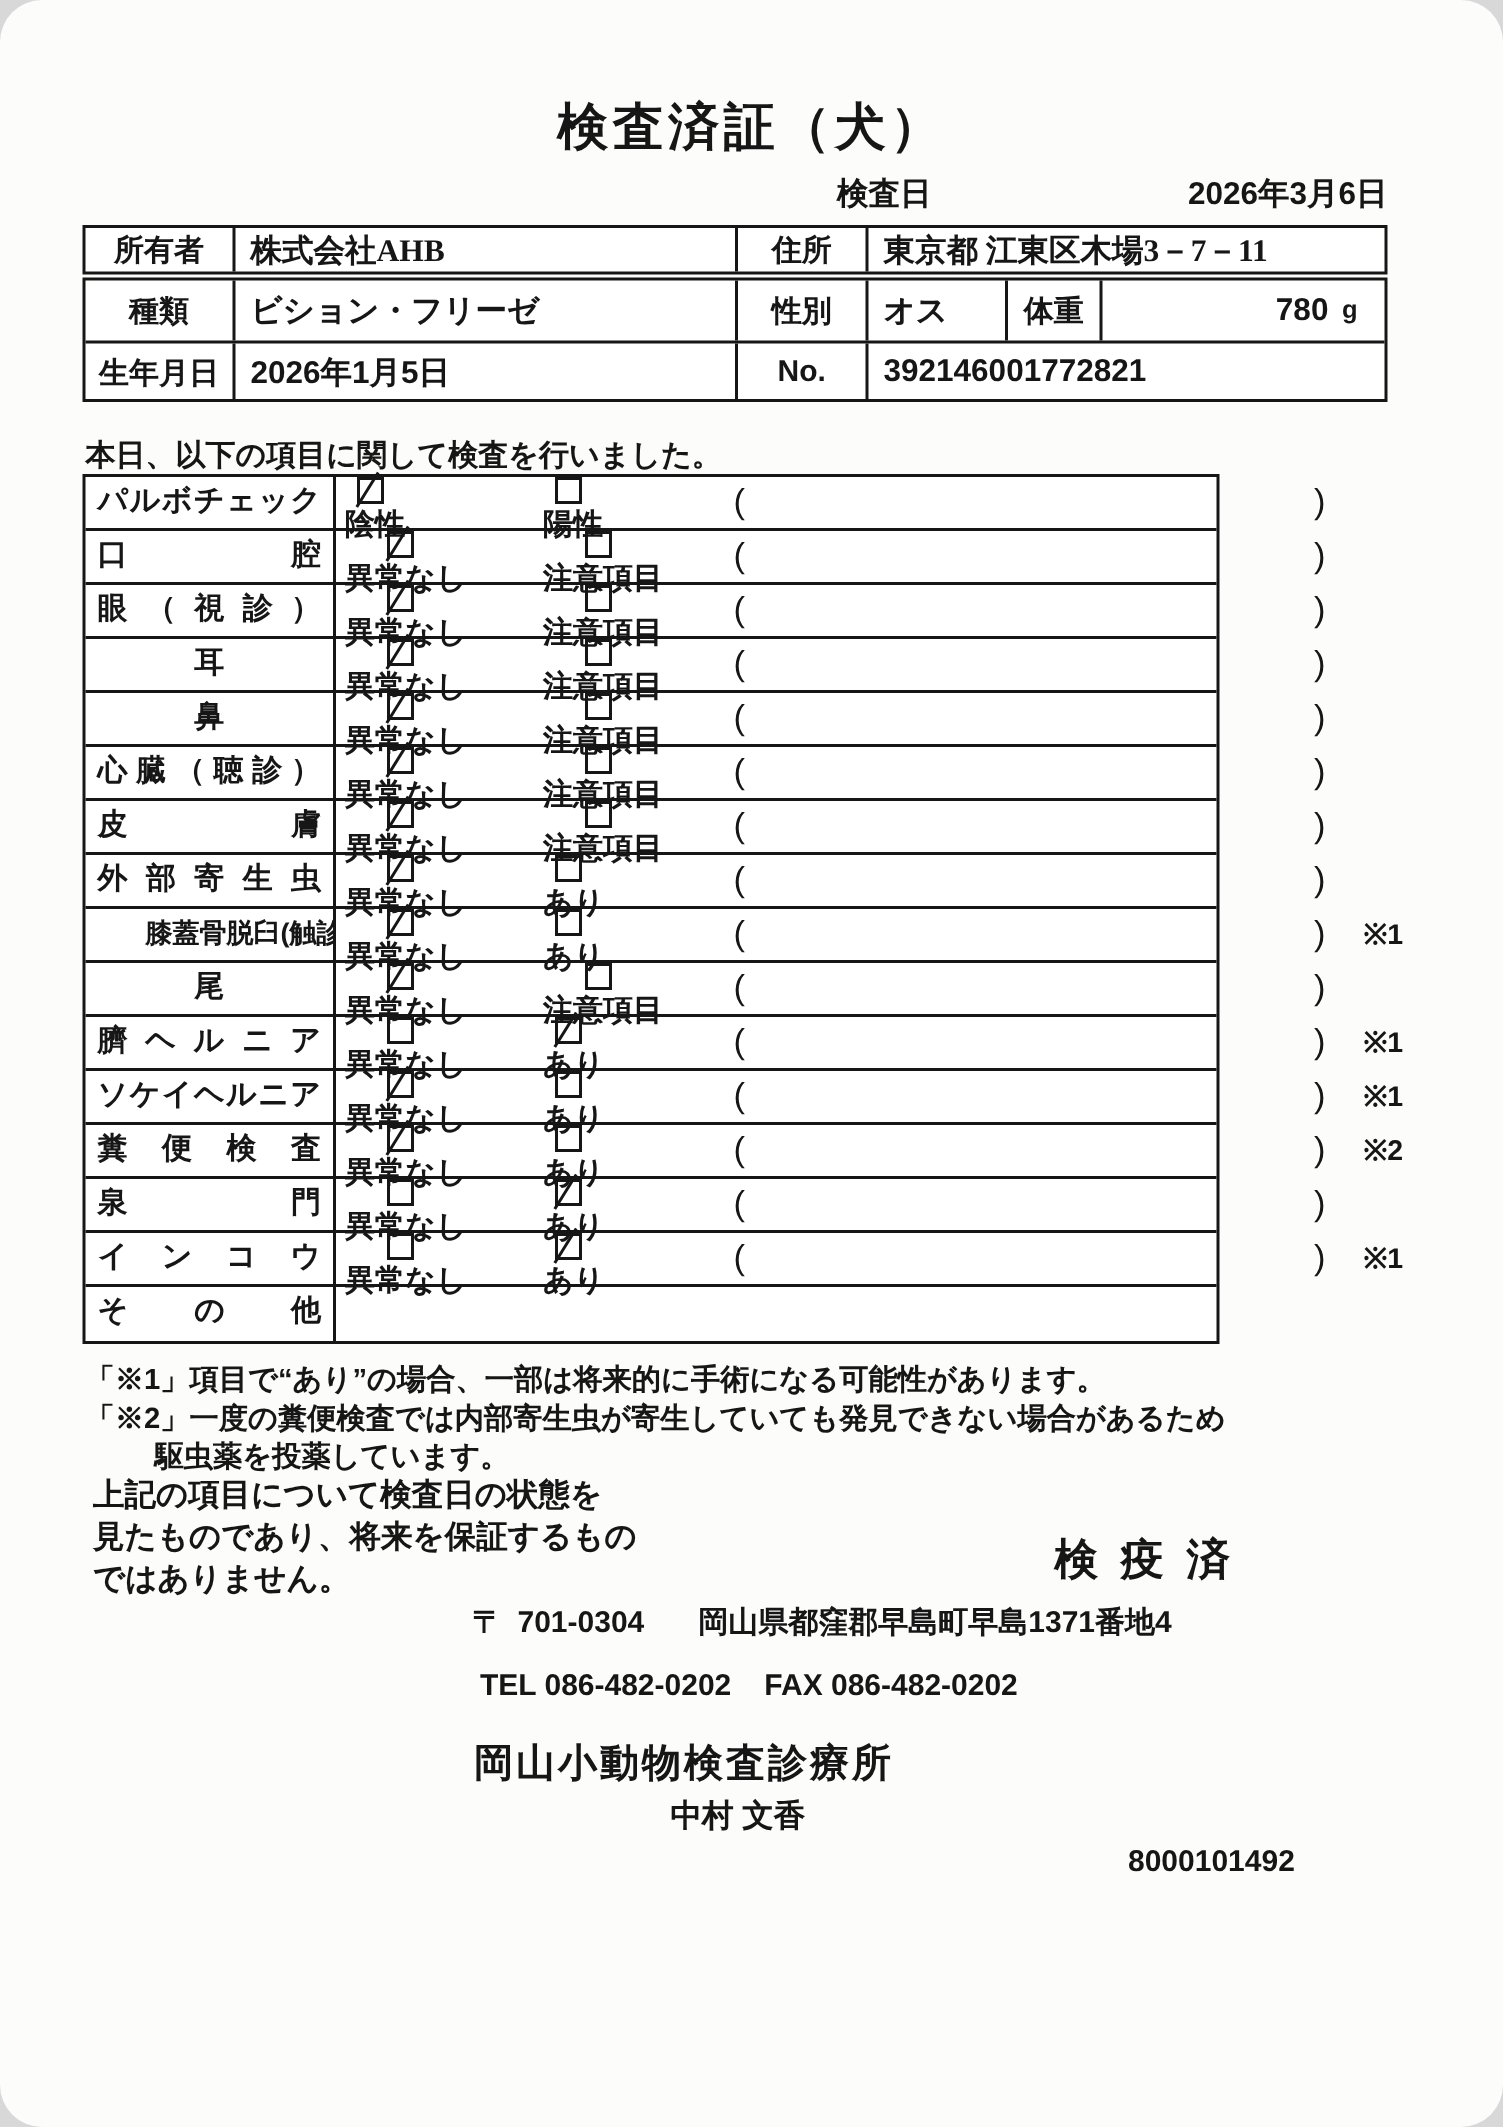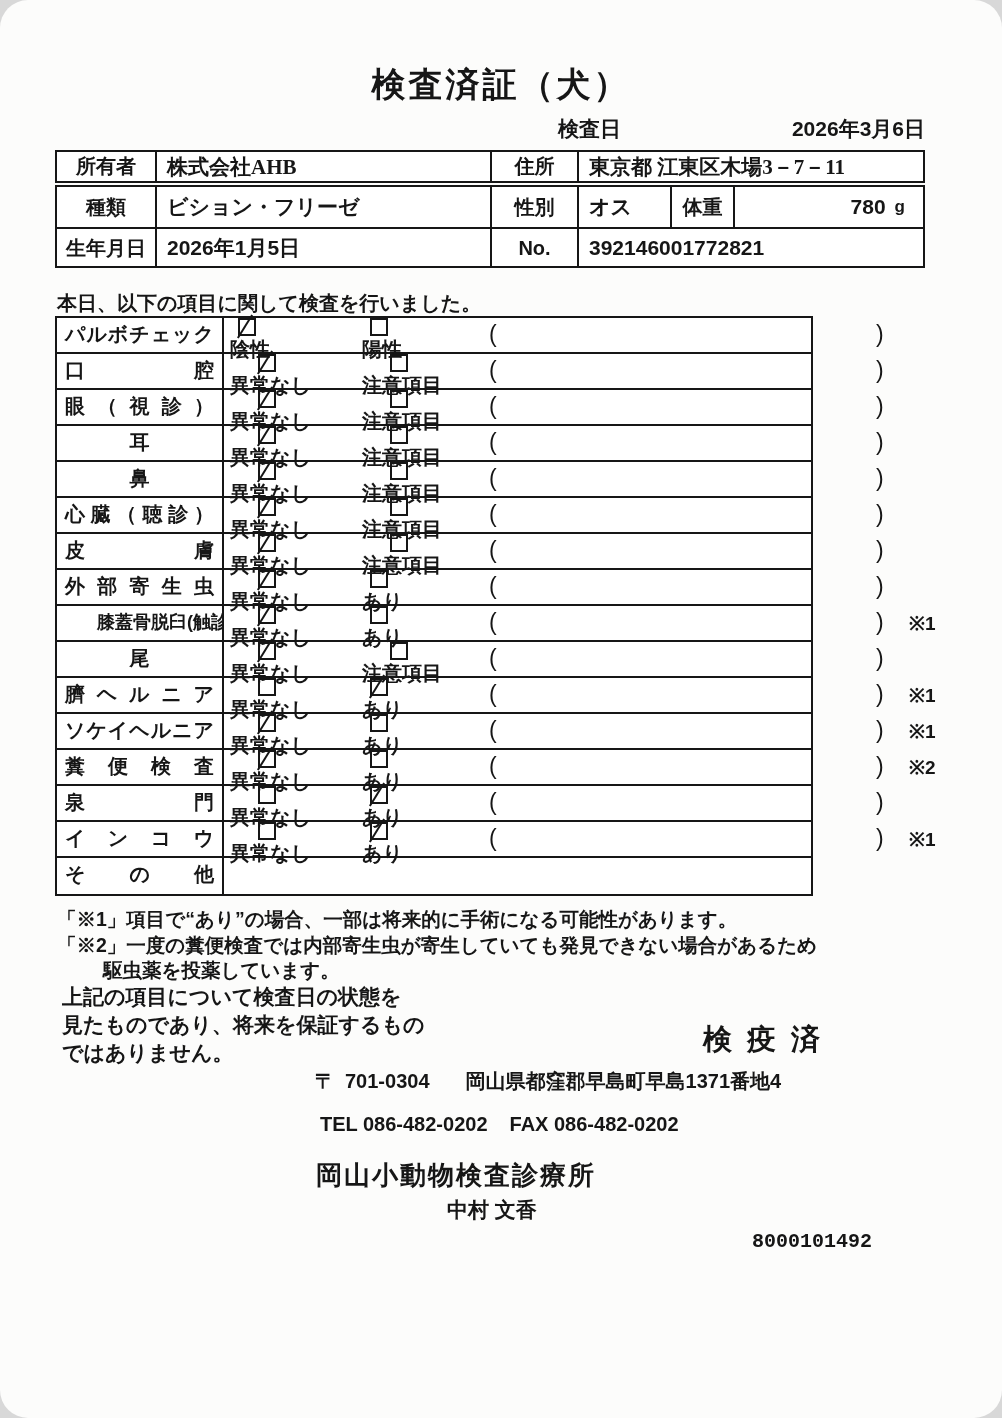--- a/index.html
+++ b/index.html
@@ -76,21 +76,21 @@
   .stamp{position:absolute;left:703px;top:1020px;font-size:29px;font-weight:600;
     letter-spacing:15px;white-space:nowrap;}
   .postal{position:absolute;left:315px;top:1068px;font-size:20px;font-weight:600;white-space:nowrap;}
   .postal .addr{margin-left:36px;}
   .postal .code{margin-left:10px;}
   .tel-line{position:absolute;left:320px;top:1113px;font-size:20px;font-weight:600;white-space:nowrap;}
   .tel-line .fax{margin-left:22px;}
   .clinic-name{position:absolute;left:316px;top:1158px;font-size:26px;font-weight:600;
     letter-spacing:2px;white-space:nowrap;}
   .vet-name{position:absolute;left:447px;top:1196px;font-size:21px;font-weight:600;white-space:nowrap;}
-  .serial{position:absolute;left:752px;top:1230px;font-size:20px;font-weight:600;font-family:Liberation Mono, monospace;}
+  .serial{position:absolute;left:752px;top:1230px;font-size:20px;font-weight:600;}
 </style>
 </head>
 <body>
 
 <div class="page">
 
   <div class="title">検査済証（犬）</div>
 
   <div class="date-label">検査日</div>
   <div class="date-value">2026年3月6日</div>

